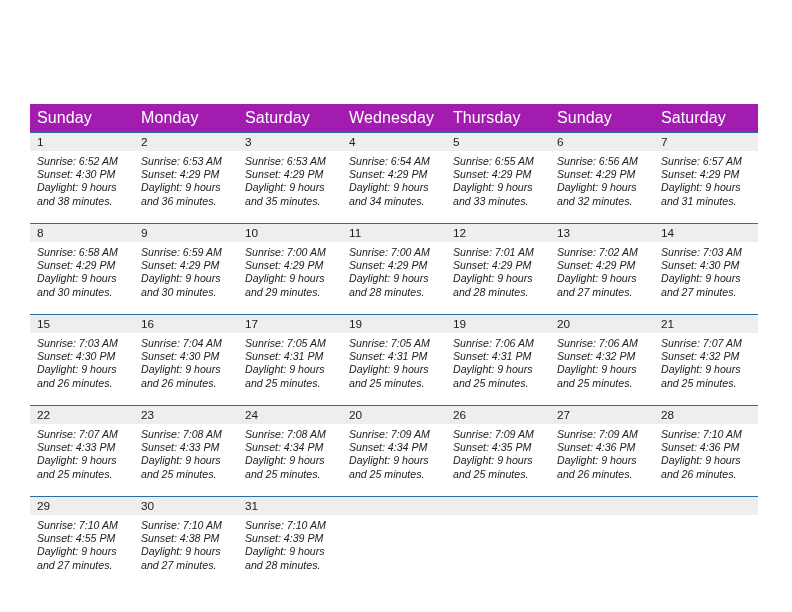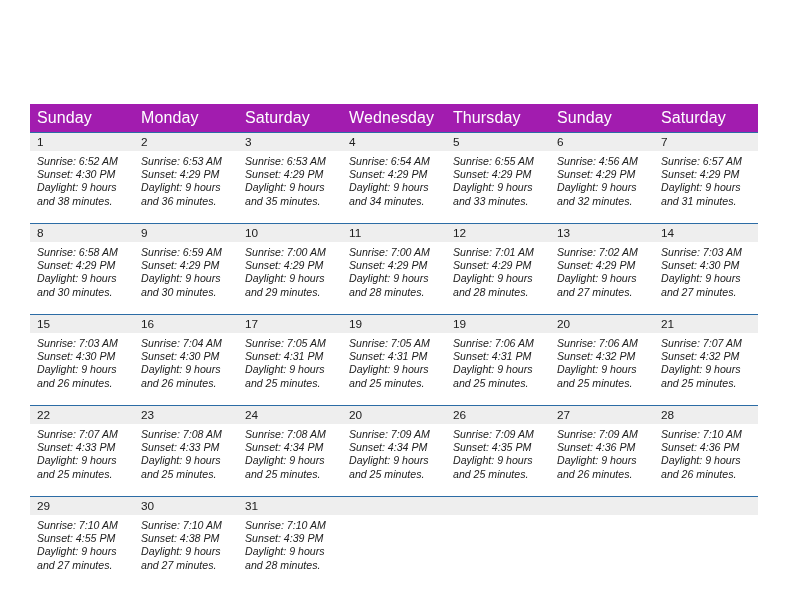--- a/index.html
+++ b/index.html
@@ -225,21 +225,21 @@
               <div>Sunset: 4:29 PM</div>
               <div>Daylight: 9 hours</div>
               <div>and 33 minutes.</div>
             </div>
           </div>
         </td>
         <td>
           <div class="daycell">
             <div class="daynum-band">6</div>
             <div class="dayinfo">
-              <div>Sunrise: 4:56 AM</div>
+              <div>Sunrise: 6:56 AM</div>
               <div>Sunset: 4:29 PM</div>
               <div>Daylight: 9 hours</div>
               <div>and 32 minutes.</div>
             </div>
           </div>
         </td>
         <td>
           <div class="daycell">
             <div class="daynum-band">7</div>
             <div class="dayinfo">

